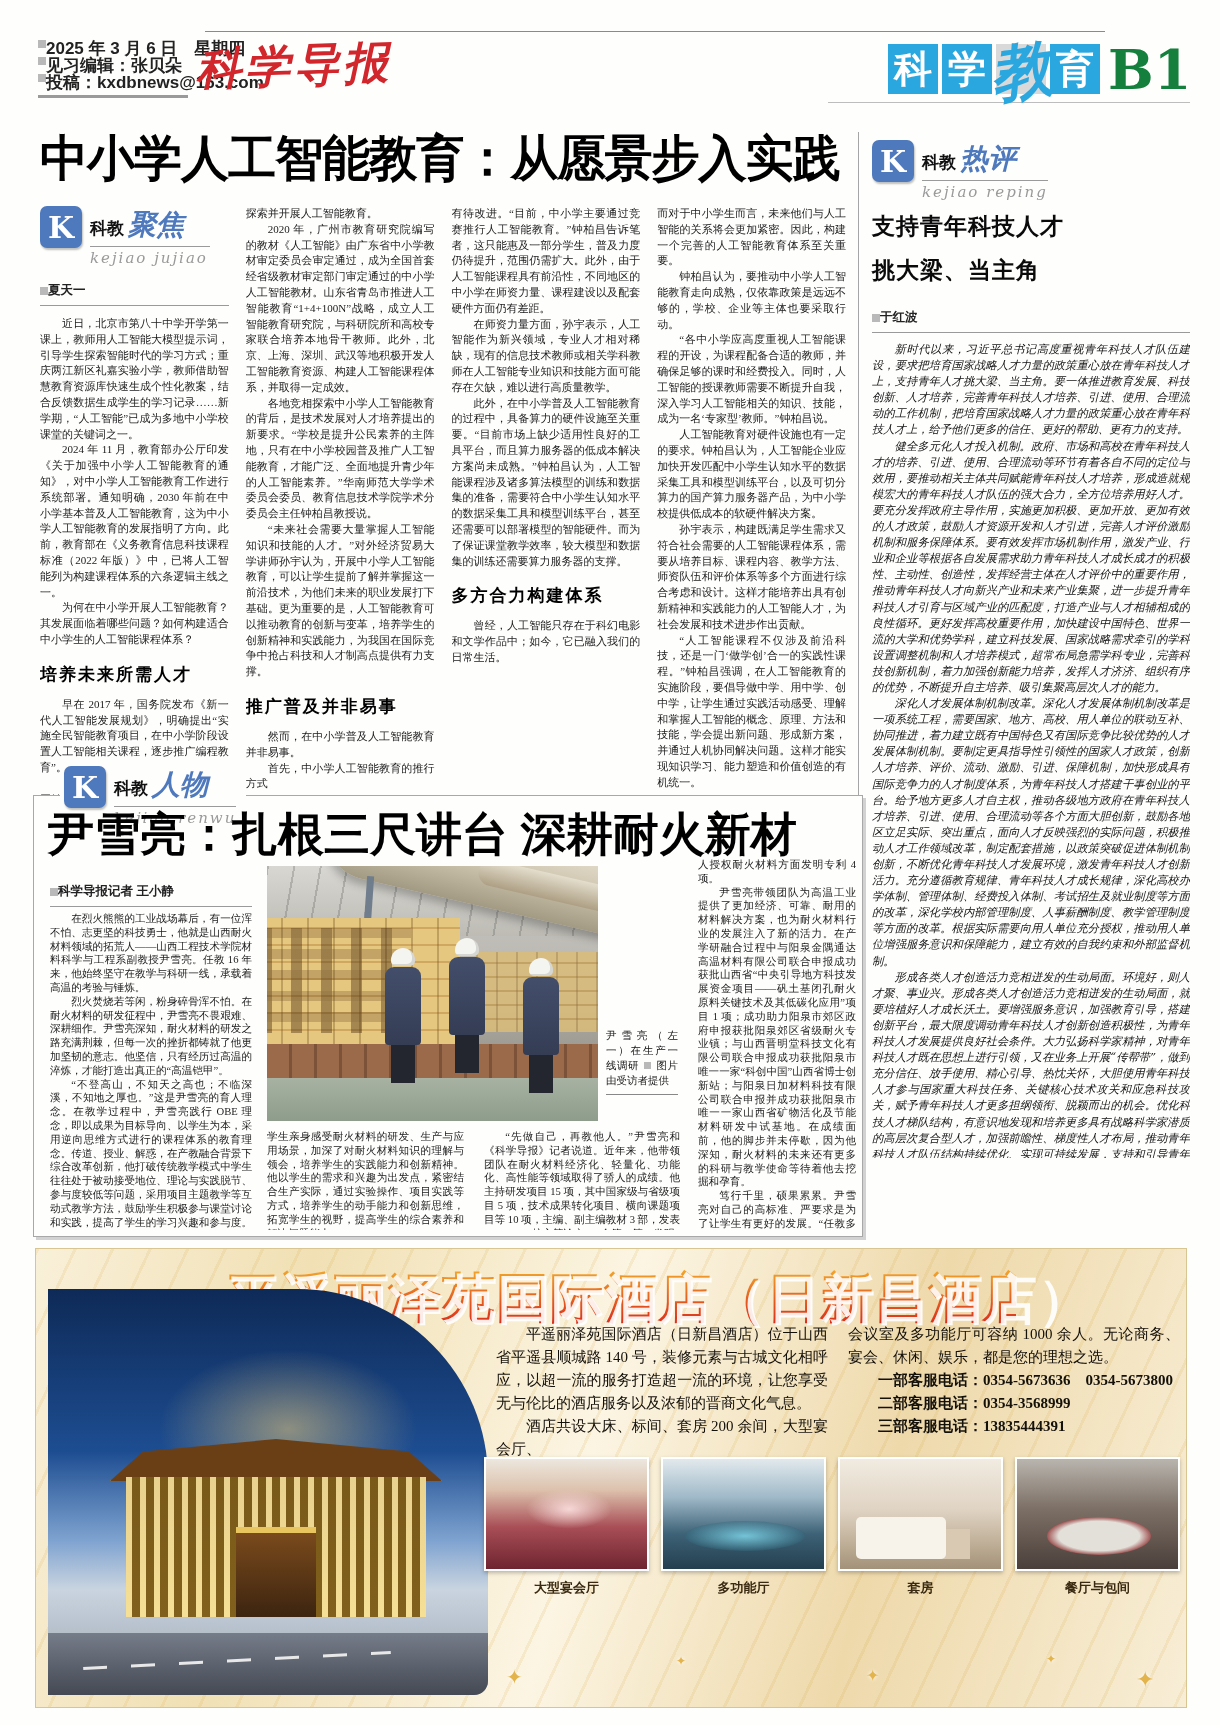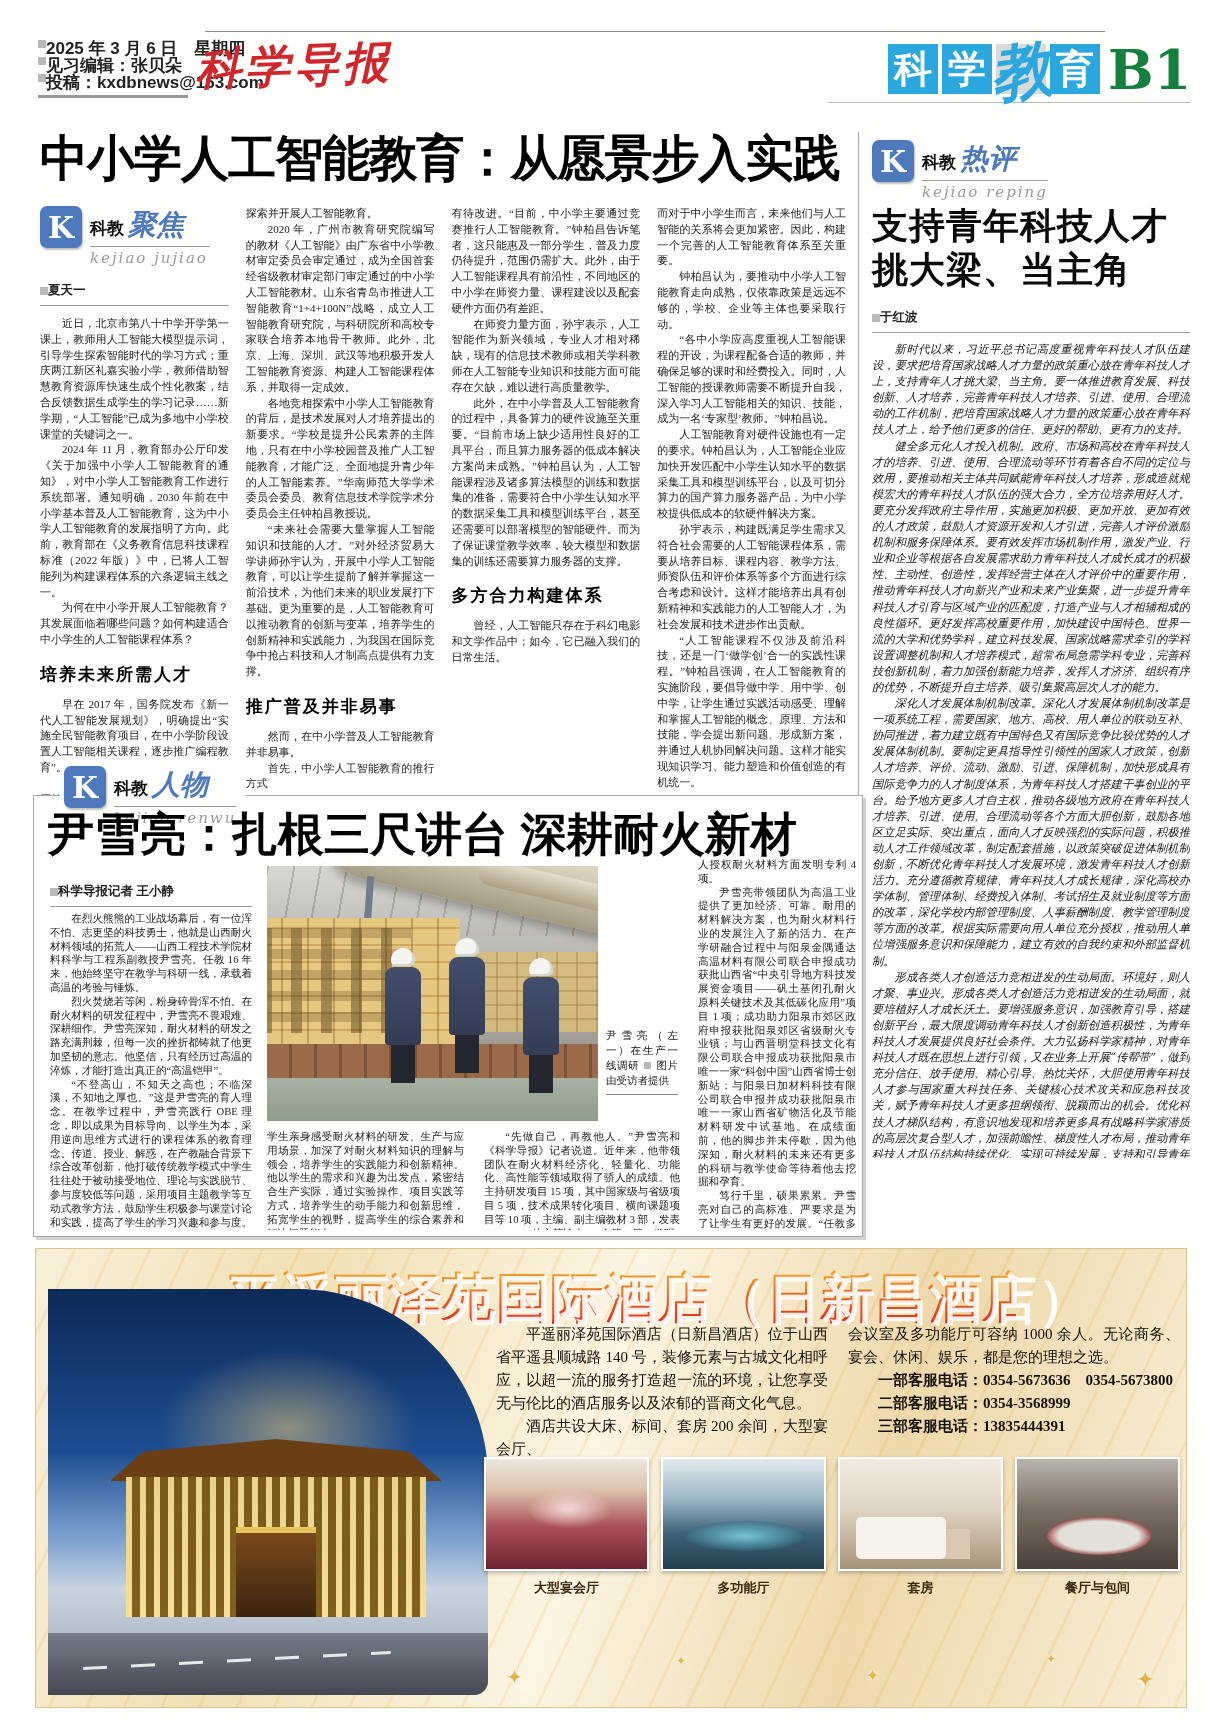--- a/index.html
+++ b/index.html
@@ -45,21 +45,21 @@
   .col p.cont { text-indent:0; }
   .subhead { font-family:"Liberation Sans",sans-serif; font-weight:800; font-size:17px; letter-spacing:2px;
              margin:15px 0 11px 0; color:#000; }
   .a1-cols .kbadge { margin-bottom:8px; }
   .a1-cols .byline { margin-bottom:10px; }
 
   
   .vrule { position:absolute; left:858px; top:132px; width:1px; height:1028px; background:#a5a5a5; }
   .hc-badge { position:absolute; left:872px; top:140px; }
   .hc-title { position:absolute; left:872px; top:204px; width:318px; font-family:"Liberation Sans",sans-serif;
-              font-weight:900; font-size:36px; line-height:44px; color:#0a0a0a; letter-spacing:1px; }
+              font-weight:900; font-size:23px; line-height:44px; color:#0a0a0a; letter-spacing:1px; }
   .hc-byline { position:absolute; left:872px; top:302px; width:318px; }
   .hc-body { position:absolute; left:872px; top:342px; width:318px; height:816px; overflow:hidden; }
   .hc-body p { font-family:"DejaVu Serif",serif; font-style:italic; font-size:11.3px; line-height:16.1px;
                text-align:justify; text-indent:2em; color:#141414; }
 
   
   .feature { position:absolute; left:33px; top:795px; width:830px; height:442px; border:1px solid #a8a8a8;
              background:#fefefd; box-shadow:3px 3px 0 #d2d2d2; }
   .feature .kbadge { position:absolute; left:26px; top:-30px; background:#fefefd; padding:0 10px 0 4px; }
   .ft-head { position:absolute; left:14px; top:8px; width:800px; font-family:"Liberation Sans",sans-serif;

